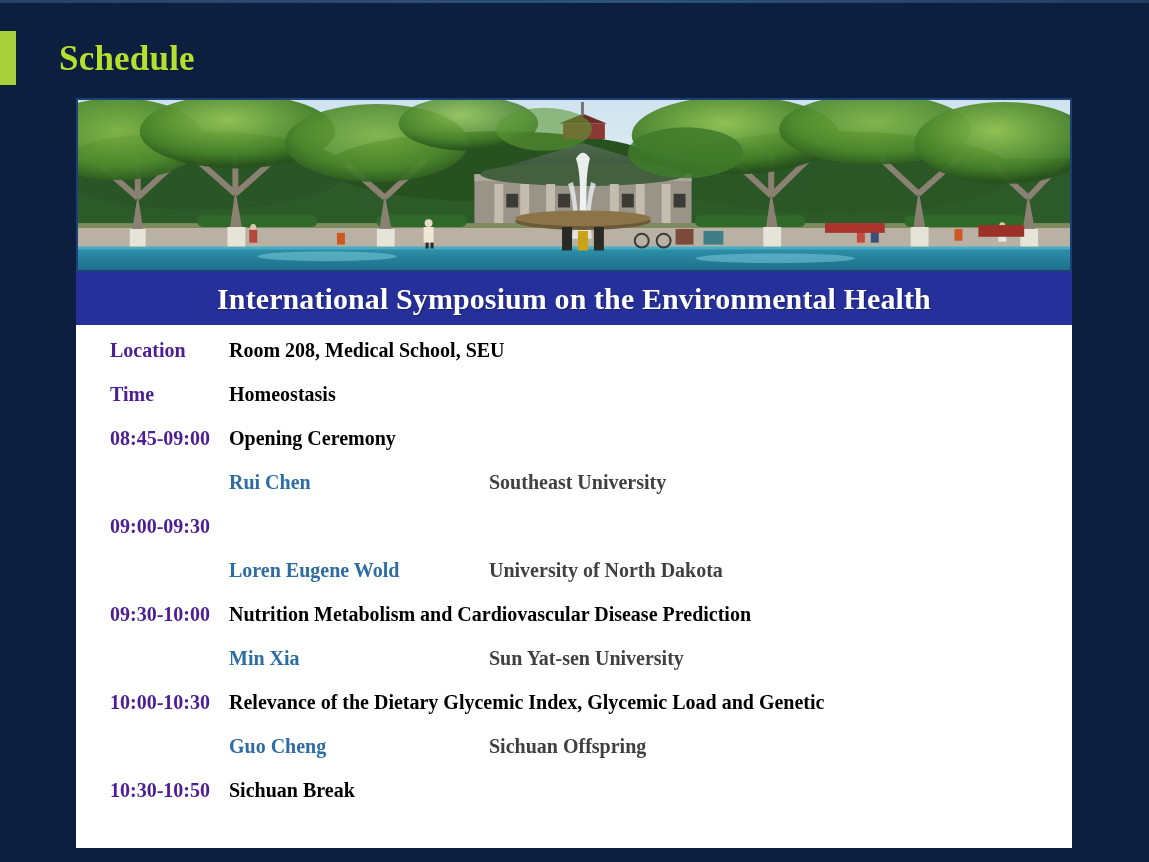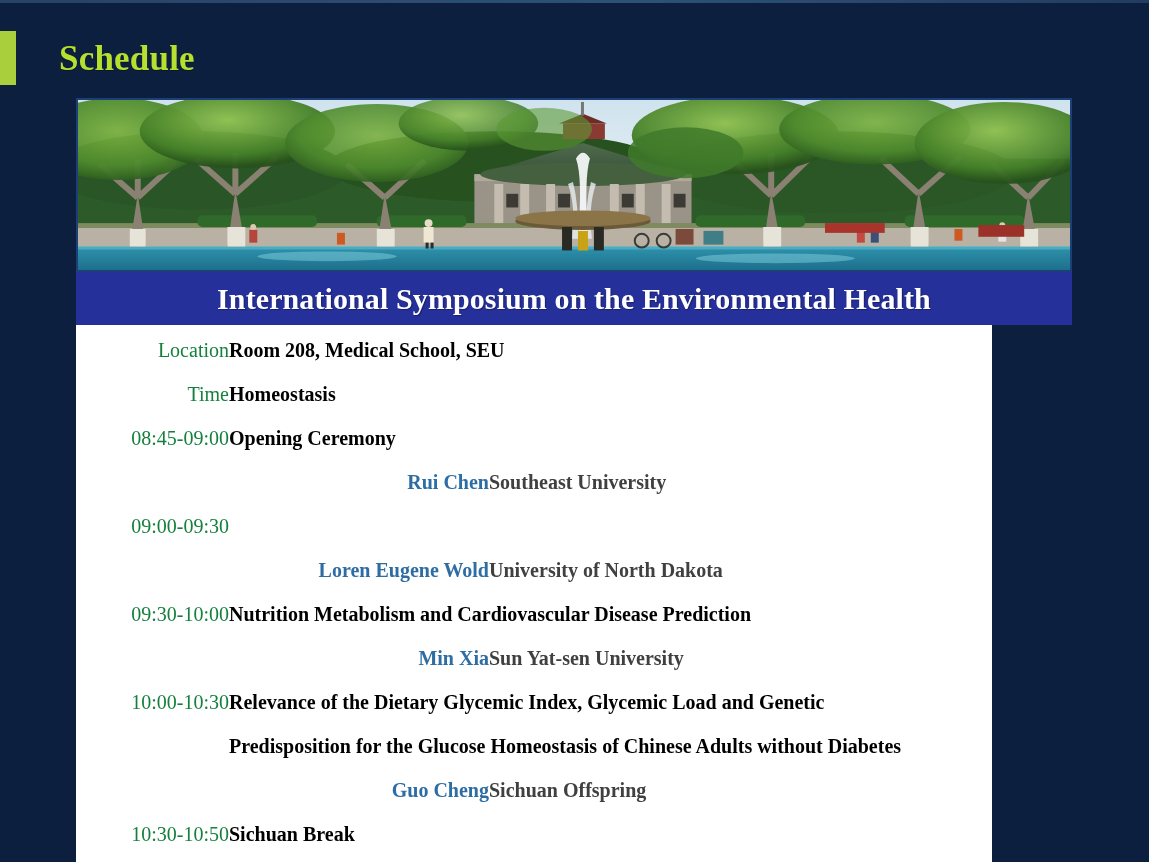--- a/index.html
+++ b/index.html
@@ -62,24 +62,23 @@
     line-height: 1;
     text-shadow: 0 1px 0 rgba(0,0,0,.25);
     margin-left: 27px;
   }
 
   
   .card {
     position: absolute;
     left: 76px;
     top: 98px;
-    width: 916px;
+    width: 996px;
     height: 750px;
     background: #ffffff;
-    text-align: right;
   }
 
   
   .photo {
     position: relative;
     width: 996px;
     height: 174px;
     overflow: hidden;
     background: #2b4a22;
     border: 2px solid #1b3f76;
@@ -112,25 +111,25 @@
     background:#fff;
   }
   .row {
     display: flex;
     align-items: baseline;
     height: 44px;
   }
   .col-time {
     width: 153px;
     flex: 0 0 153px;
-    padding-left: 26px;
+    padding-left: 34px;
     box-sizing: border-box;
     font-size: 20px;
-    font-weight: normal;
-    color: #15803d;
+    font-weight: bold;
+    color: #4c1d95;
     white-space: nowrap;
   }
   .col-act {
     font-size: 20px;
     font-weight: bold;
     color: #000000;
     white-space: nowrap;
   }
   .row.speaker .col-act { color:#2e6da4; }
   .speaker-name {
@@ -357,24 +356,20 @@
         <div class="col-act">
           <span class="speaker-name">Min Xia</span><span class="speaker-aff">Sun Yat-sen University</span>
         </div>
       </div>
 
       <div class="row">
         <div class="col-time">10:00-10:30</div>
         <div class="col-act">Relevance of the Dietary Glycemic Index, Glycemic Load and Genetic</div>
       </div>
 
-      <div class="row">
-        <div class="col-time"></div>
-        <div class="col-act">Predisposition for the Glucose Homeostasis of Chinese Adults without Diabetes</div>
-      </div>
 
       <div class="row speaker">
         <div class="col-time"></div>
         <div class="col-act">
           <span class="speaker-name">Guo Cheng</span><span class="speaker-aff">Sichuan Offspring</span>
         </div>
       </div>
 
       <div class="row">
         <div class="col-time">10:30-10:50</div>

